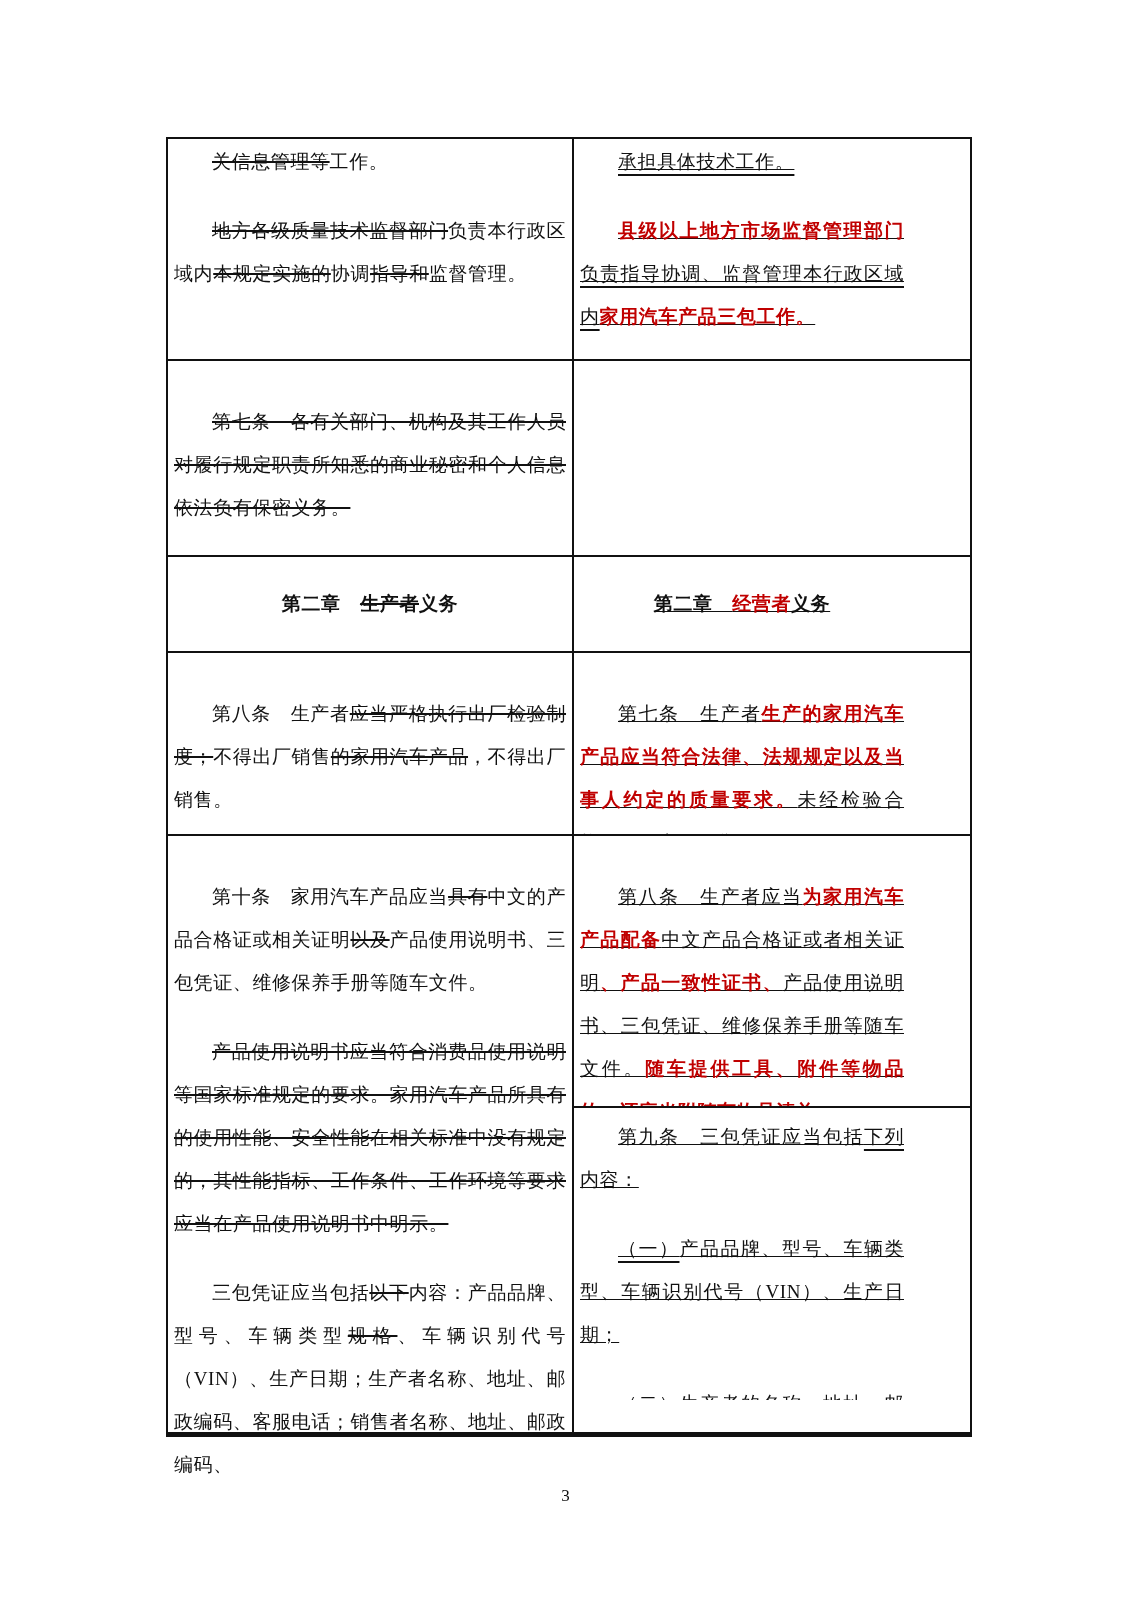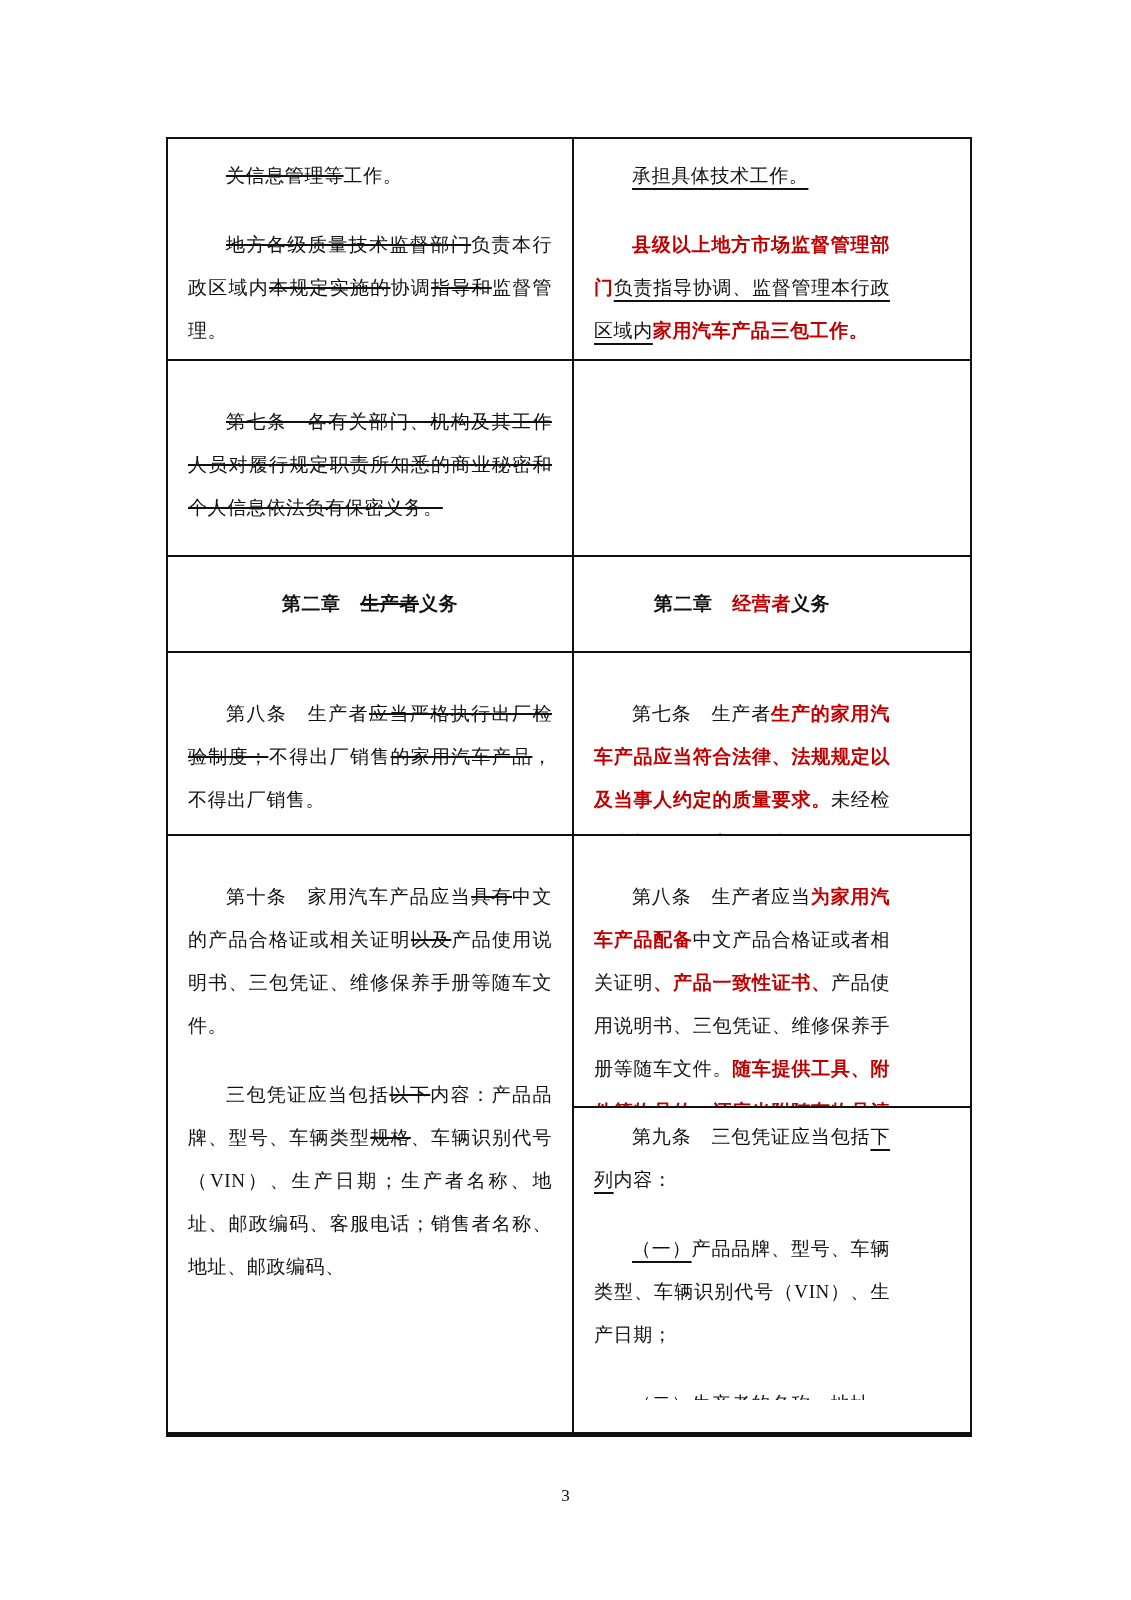--- a/index.html
+++ b/index.html
@@ -49,30 +49,30 @@
   .cell {
     position: absolute;
     box-sizing: border-box;
     padding: 1px 6px 0 6px;
     overflow: hidden;
     font-size: 19px;
     line-height: 43px;
     letter-spacing: 0.6px;
   }
   .cell.col-l { left: 0; width: 404px; }
-  .cell.col-r { left: 406px; width: 336px; }
+  .cell.col-r { left: 406px; width: 336px; text-decoration: underline; }
   .cell.r1 { top: 0; height: 220px; }
   .cell.r2 { top: 222px; height: 194px; }
   .cell.r3 { top: 418px; height: 94px; border-radius: 24px; }
   .cell.r4 { top: 514px; height: 181px; }
   .cell.r5l { top: 697px; height: 668px; }
   .cell.r5r { top: 697px; height: 270px; }
   .cell.r6r { top: 937px; height: 324px; }
   .para {
-    margin: 14px;
+    margin: 0;
     text-indent: 2em;
     text-align: justify;
   }
   .para + .para { margin-top: 26px; }
   .cell.gap .para:first-child { margin-top: 38px; }
   .cell.gap-sm .para:first-child { margin-top: 24px; }
   .para.heading {
     text-indent: 0;
     text-align: center;
     font-weight: bold;
@@ -132,20 +132,21 @@
 
     <div class="cell col-l r4 gap">
         <p class="para"><span class="">第八条　生产者</span><span class="s-strike">应当严格执行出厂检验制度；</span><span class="">不得出厂销售</span><span class="s-strike">的家用汽车产品</span><span class="">，不得出厂销售。</span></p>
       </div>
     <div class="cell col-r r4 gap">
         <p class="para"><span class="">第七条　生产者</span><span class="s-red">生产的家用汽车产品应当符合法律、法规规定以及当事人约定的质量要求。</span><span class="">未经检验合格，不得出厂销售。</span></p>
       </div>
 
     <div class="cell col-l r5l gap">
         <p class="para"><span class="">第十条　家用汽车产品应当</span><span class="s-strike">具有</span><span class="">中文的产品合格证或相关证明</span><span class="s-strike">以及</span><span class="">产品使用说明书、三包凭证、维修保养手册等随车文件。</span></p>
+        <p class="para"><span class="s-strike">产品使用说明书应当符合消费品使用说明等国家标准规定的要求。家用汽车产品所具有的使用性能、安全性能在相关标准中没有规定的，其性能指标、工作条件、工作环境等要求应当在产品使用说明书中明示。</span></p>
         <p class="para"><span class="">三包凭证应当包括</span><span class="s-strike">以下</span><span class="">内容：产品品牌、型号、车辆类型</span><span class="s-strike">规格</span><span class="">、车辆识别代号（VIN）、生产日期；生产者名称、地址、邮政编码、客服电话；销售者名称、地址、邮政编码、</span></p>
       </div>
     <div class="cell col-r r5r gap">
         <p class="para"><span class="">第八条　生产者应当</span><span class="s-red">为家用汽车产品配备</span><span class="">中文产品合格证或者相关证明</span><span class="s-red">、产品一致性证书、</span><span class="">产品使用说明书、三包凭证、维修保养手册等随车文件。</span><span class="s-red">随车提供工具、附件等物品的，还应当附随车物品清单。</span></p>
       </div>
     <div class="cell col-r r6r gap">
         <p class="para"><span class="">第九条　三包凭证应当包括</span><span class="s-u">下列</span><span class="">内容：</span></p>
         <p class="para"><span class="s-u">（一）</span><span class="">产品品牌、型号、车辆类型、车辆识别代号（VIN）、生产日期；</span></p>
         <p class="para"><span class="s-u">（二）</span><span class="">生产者的名称、地址、邮政编码、客服电话；</span></p>
       </div>

